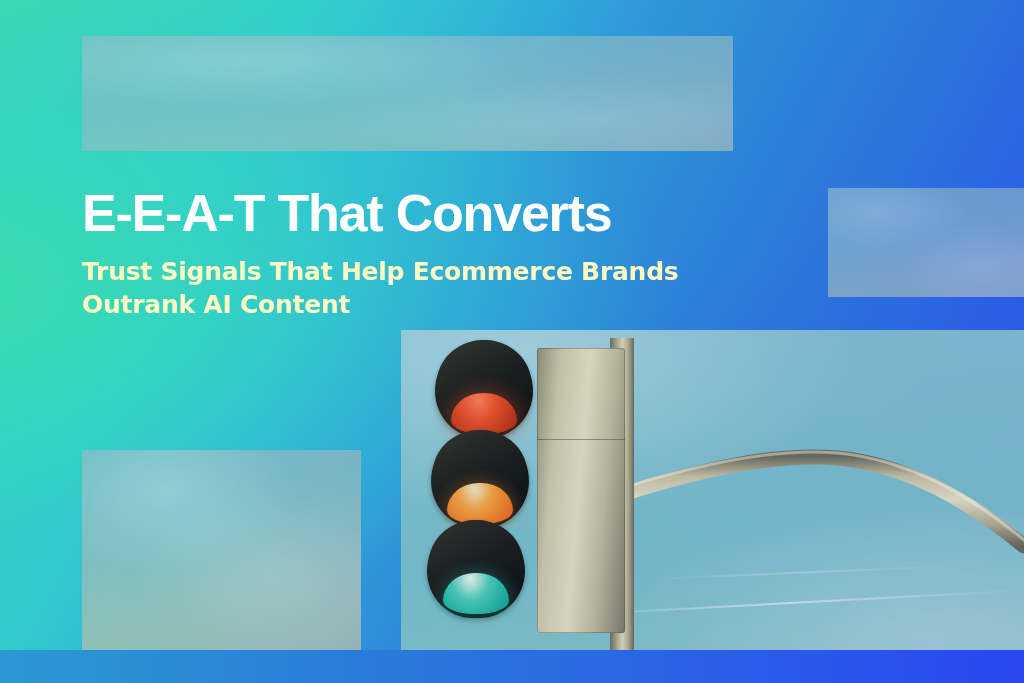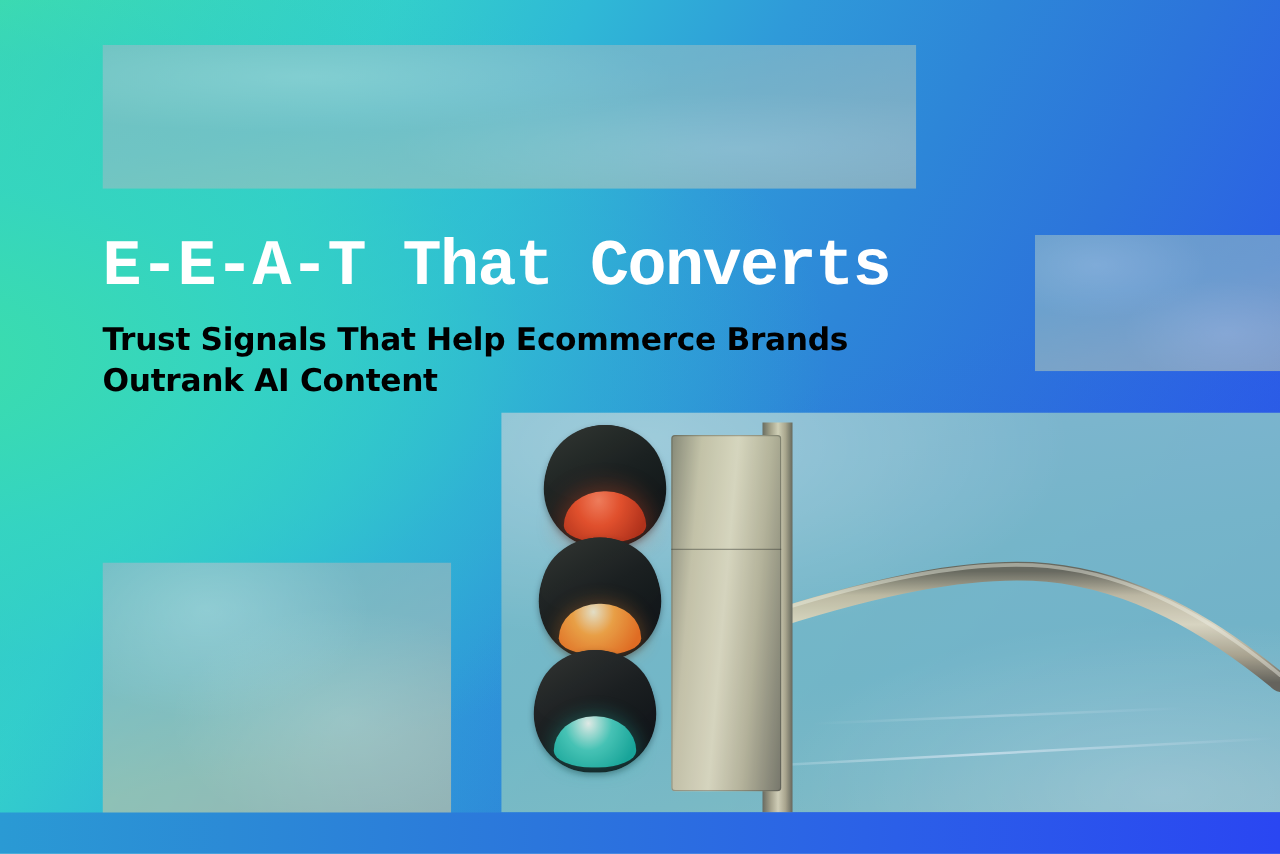--- a/index.html
+++ b/index.html
@@ -224,36 +224,36 @@
   }
 
   
   .text-block {
     position: absolute;
     left: 82px; top: 186px;
     width: 700px;
   }
   .headline {
     margin: 0;
-    font-family: Liberation Mono, monospace;
+    font-family: Liberation Sans, sans-serif;
     font-size: 52px;
     line-height: 1.06;
     font-weight: 700;
     letter-spacing: -1.2px;
     color: #ffffff;
     white-space: nowrap;
   }
   .subhead {
     margin: 14px 0 0 0;
     font-family: "DejaVu Sans", sans-serif;
     font-size: 25px;
     line-height: 1.33;
     font-weight: 700;
     letter-spacing: -0.25px;
-    color: #000000;
+    color: #fef9c3;
     max-width: 660px;
   }
 </style>
 </head>
 <body>
 
 <div class="banner">
 
   <div class="bg-gradient"></div>
   <div class="bg-teal-left"></div>

